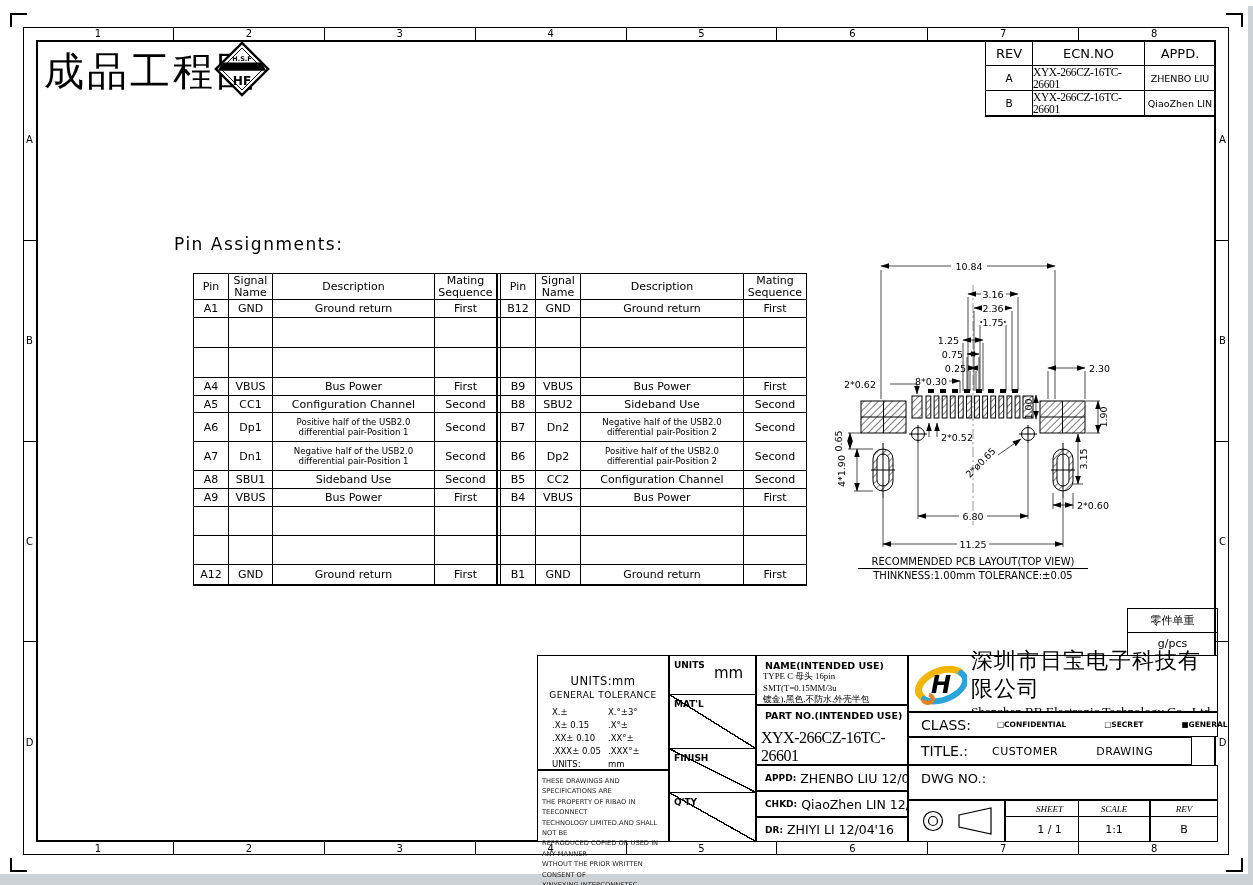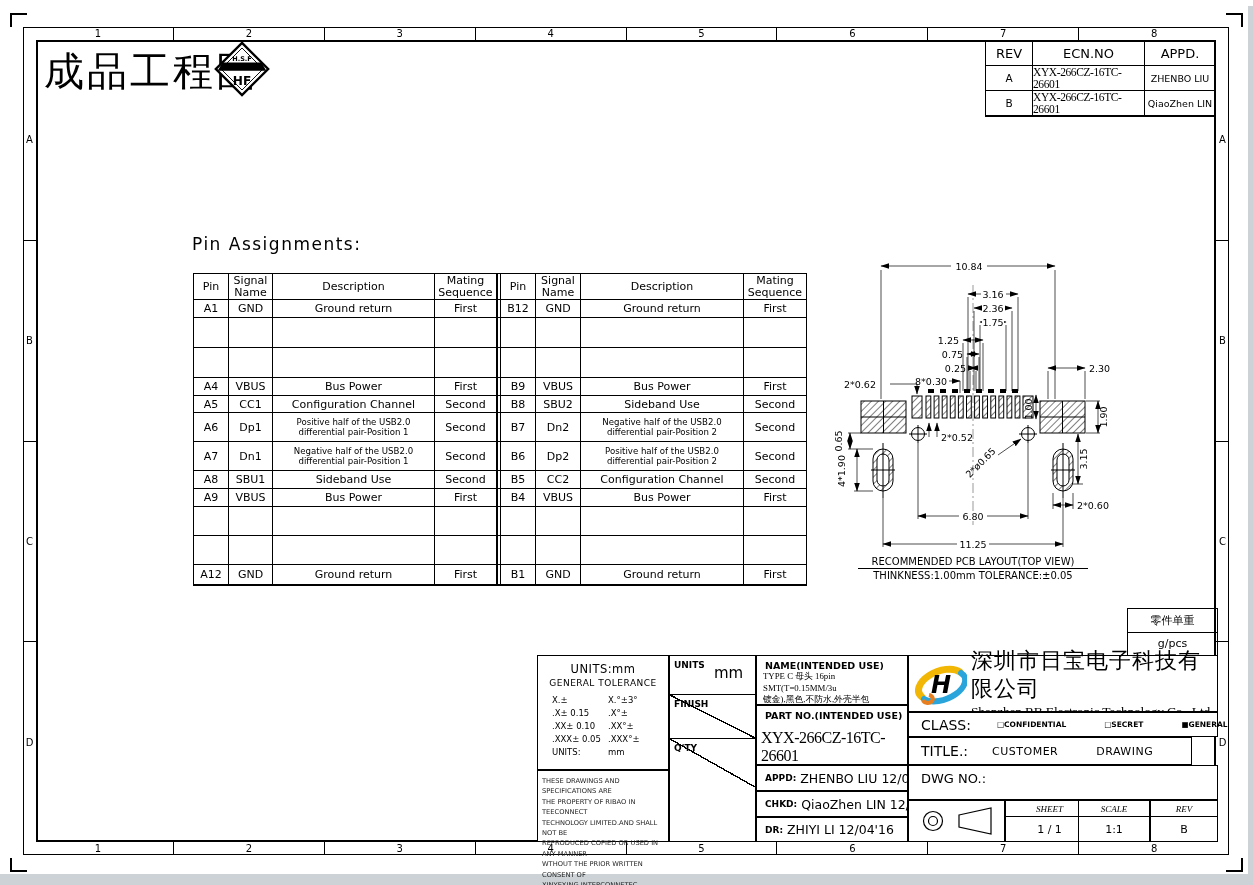--- a/index.html
+++ b/index.html
@@ -27,21 +27,21 @@
   .rev-row>div{border-right:1px solid #000;border-bottom:1px solid #000;display:flex;align-items:center;justify-content:center}
   .rev-row>div:nth-child(1){width:47px}
   .rev-row>div:nth-child(2){width:112px}
   .rev-row>div:nth-child(3){width:70px;border-right:none}
   .rev-row.hdr{font-size:13px}
   .rev-body{display:contents}
   .rev-body .rev-row>div:nth-child(2){font-family:"Liberation Serif",serif;font-size:11.5px;letter-spacing:-.4px}
   .rev-body .rev-row>div:nth-child(3){font-size:9.5px}
   .rev-body .rev-row>div:nth-child(1){font-size:10.5px}
   
-  .pin-heading{left:192px;top:234px;font-size:17px;letter-spacing:1.5px}
+  .pin-heading{left:174px;top:234px;font-size:17px;letter-spacing:1.5px}
   .pin-table{left:193px;top:273px;border:1px solid #000}
   .pin-row{display:flex}
   .pin-row>div{border-right:1px solid #000;border-bottom:1px solid #000;display:flex;align-items:center;justify-content:center;text-align:center;font-size:11px;white-space:pre-line;overflow:hidden}
   .c1{width:35px}.c2{width:44px}.c3{width:162px}.c4{width:62px}
   .c5{width:35px}.c6{width:45px}.c7{width:163px}.c8{width:62px;border-right:none!important}
   .pin-div{width:4px;background:#fff;border-right:1px solid #000;border-left:1px solid #000;border-bottom:1px solid #000}
   .pin-header>div{height:26px;font-size:11px;line-height:12px}
   .pin-body{display:contents}
   .pin-body .pin-row:nth-of-type(1)>div{height:18px}
   .pin-body .pin-row:nth-of-type(2)>div{height:30px}
@@ -57,21 +57,21 @@
   .pin-body .pin-row:nth-of-type(12)>div{height:20px}
   .pin-body .pin-row:nth-of-type(6) .c3,.pin-body .pin-row:nth-of-type(6) .c7,
   .pin-body .pin-row:nth-of-type(7) .c3,.pin-body .pin-row:nth-of-type(7) .c7{font-size:8.6px;line-height:10px}
   
   .weight-box{left:1127px;top:608px;width:91px;border:1px solid #000;text-align:center}
   .weight-box .wl{height:24px;border-bottom:1px solid #000;font-size:11px;line-height:24px}
   .weight-box .wv{height:23px;font-size:11px;line-height:22px}
   
   .tb{border:1px solid #000;background:#fff}
   .tol-box{left:537px;top:655px;width:132px;height:115px;text-align:center}
-  .tol-t1{font-size:11.5px;margin-top:6px;letter-spacing:.5px}
+  .tol-t1{font-size:11.5px;margin-top:18px;letter-spacing:.5px}
   .tol-t2{font-size:9px;margin-top:2px;letter-spacing:.5px}
   .tol-grid{margin-top:6px;font-size:8.5px;text-align:left;padding-left:14px;line-height:13px}
   .tol-grid span{display:inline-block;width:56px}
   .legal-box{left:537px;top:770px;width:132px;height:72px;padding:5px 3px 0 4px;font-size:6.7px;line-height:10.4px;color:#222}
   .mid-col{left:669px;top:655px;width:87px;height:187px}
   .mid-row{position:relative;border-bottom:1px solid #000}
   .mid-row:last-child{border-bottom:none}
   .mid-label{position:absolute;left:4px;top:4px;font-size:9px;font-weight:bold}
   .diag{background:linear-gradient(to top right,transparent calc(50% - .7px),#000 calc(50% - .7px),#000 calc(50% + .7px),transparent calc(50% + .7px))}
   .units-val{position:absolute;left:44px;top:8px;font-size:15px}
@@ -532,20 +532,23 @@
     <div>REPRODUCED COPIED OR USED IN ANY MANNER</div>
     <div>WTHOUT THE PRIOR WRITTEN CONSENT OF</div>
     <div>XINYEXING INTERCONNETEC HNOLGY LIMITEDCT</div>
   </div>
 
 <div class="abs tb mid-col">
   <div class="mid-row" style="height:39px">
     <div class="mid-label">UNITS</div>
     <div class="units-val">mm</div>
   </div>
+  <div class="mid-row diag" style="height:54px">
+    <div class="mid-label">MAT'L</div>
+  </div>
   <div class="mid-row diag" style="height:44px">
     <div class="mid-label">FINISH</div>
   </div>
   <div class="mid-row diag" style="height:48px">
     <div class="mid-label">Q'TY</div>
   </div>
 </div>
 
 <div class="abs tb name-box">
   <div class="nb-label">NAME(INTENDED USE)</div>

